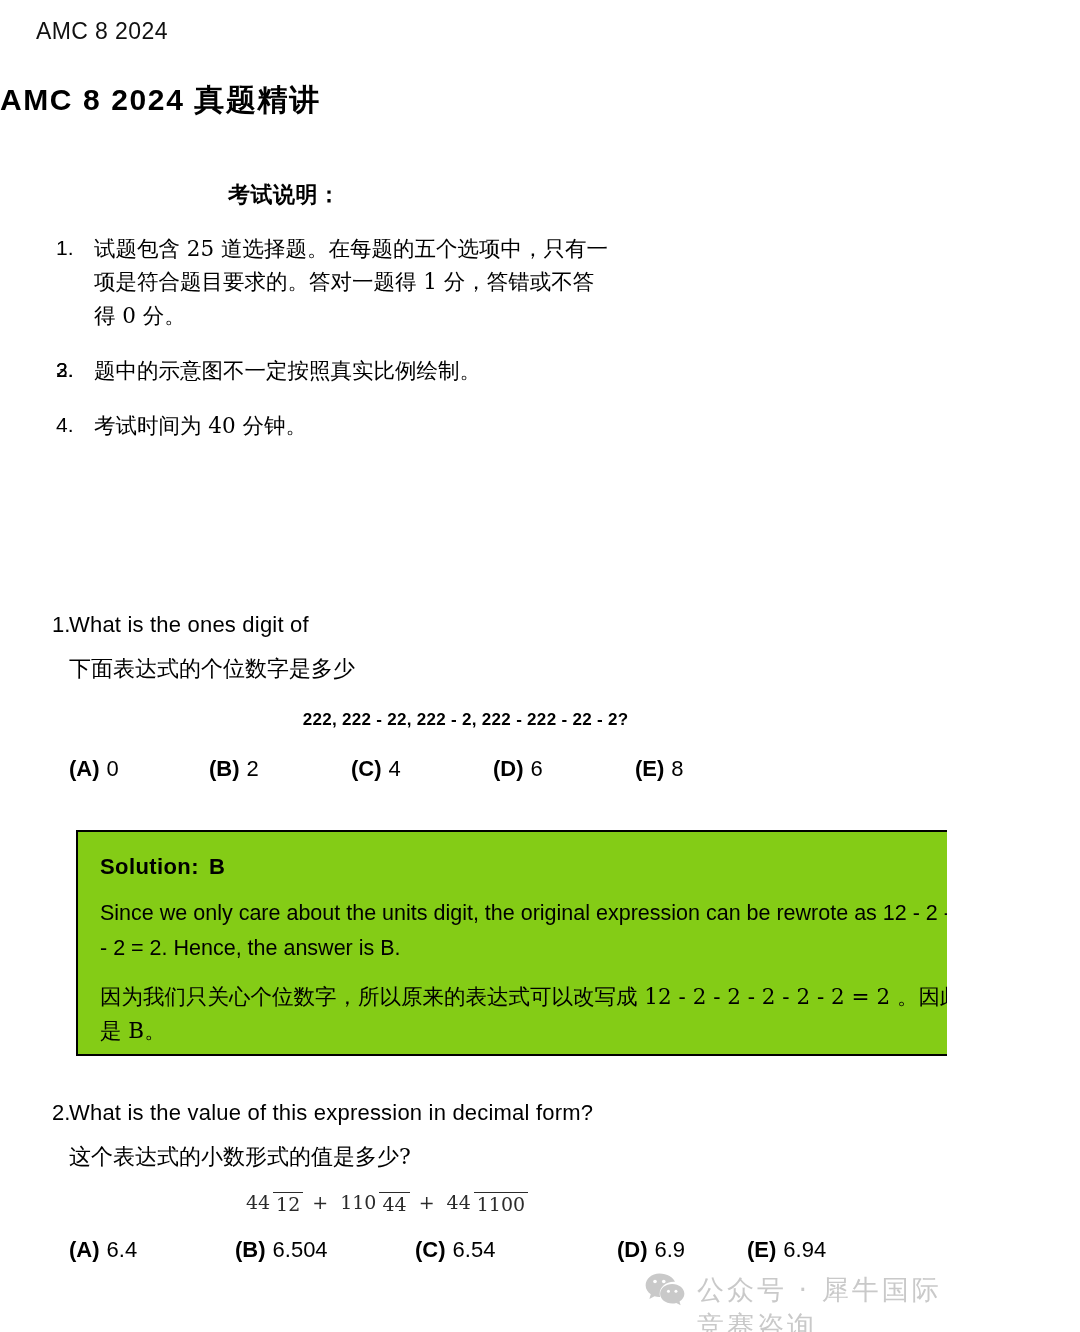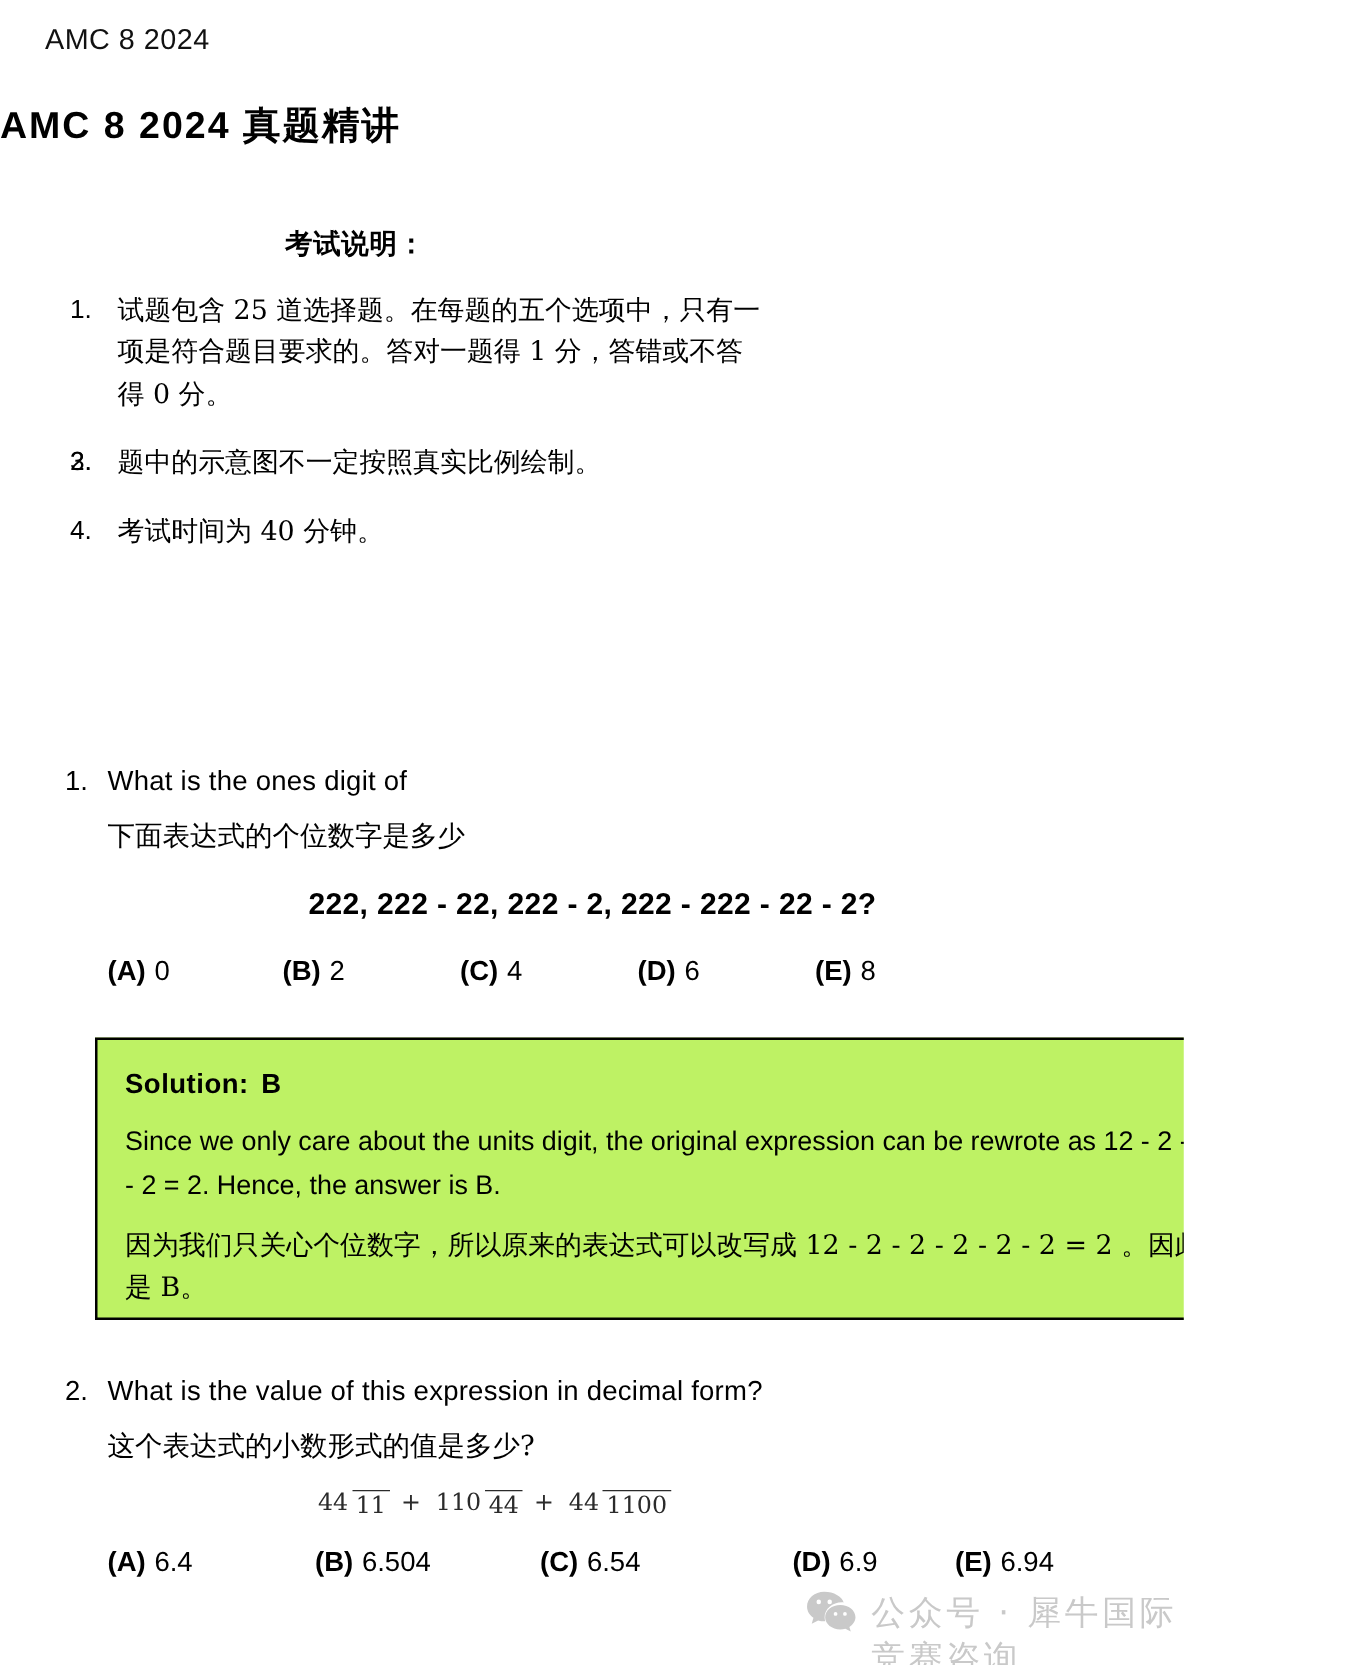--- a/index.html
+++ b/index.html
@@ -82,37 +82,37 @@
   }
   .p-num {
     position: absolute;
     left: 0;
     top: 0;
     width: 34px;
     text-align: left;
     font-size: 22px;
   }
   .p-body {
-    margin-left: 34px;
+    margin-left: 17px;
   }
   .stem-en {
     font-size: 22px;
     letter-spacing: 0.2px;
     white-space: nowrap;
   }
   .stem-zh {
     font-family: "DejaVu Serif", "Liberation Serif", serif;
     font-size: 22px;
     margin-top: 16px;
     white-space: nowrap;
   }
 
   .display-expr {
     text-align: center;
-    font-size: 24px;
+    font-size: 17px;
     font-weight: bold;
     letter-spacing: 0.3px;
     margin-top: 26px;
   }
 
   .choices {
     display: flex;
     margin-top: 26px;
     font-size: 22px;
     gap: 32px;
@@ -125,21 +125,21 @@
   }
   .choice .val {
     font-weight: normal;
     margin-left: 7px;
   }
 
   
   .solution-box {
     position: absolute;
     border: 2px solid #000;
-    background: #bef264;
+    background: #84cc16;
     box-sizing: border-box;
     padding: 22px 22px 20px 22px;
   }
   .sol-head {
     font-size: 22px;
     font-weight: bold;
     letter-spacing: 0.4px;
   }
   .sol-head .ans {
     margin-left: 10px;
@@ -262,21 +262,21 @@
 
   <div class="problem" style="top:1100px;">
     <div class="p-num">2.</div>
     <div class="p-body">
       <div class="stem-en">What is the value of this expression in decimal form?</div>
       <div class="stem-zh">这个表达式的小数形式的值是多少?</div>
 
       <div class="frac-expr" style="margin-right:340px;">
         <span class="frac">
           <span class="num">44</span>
-          <span class="den">11</span>
+          <span class="den">12</span>
         </span>
         <span class="op">+</span>
         <span class="frac">
           <span class="num">110</span>
           <span class="den">44</span>
         </span>
         <span class="op">+</span>
         <span class="frac">
           <span class="num">44</span>
           <span class="den">1100</span>

